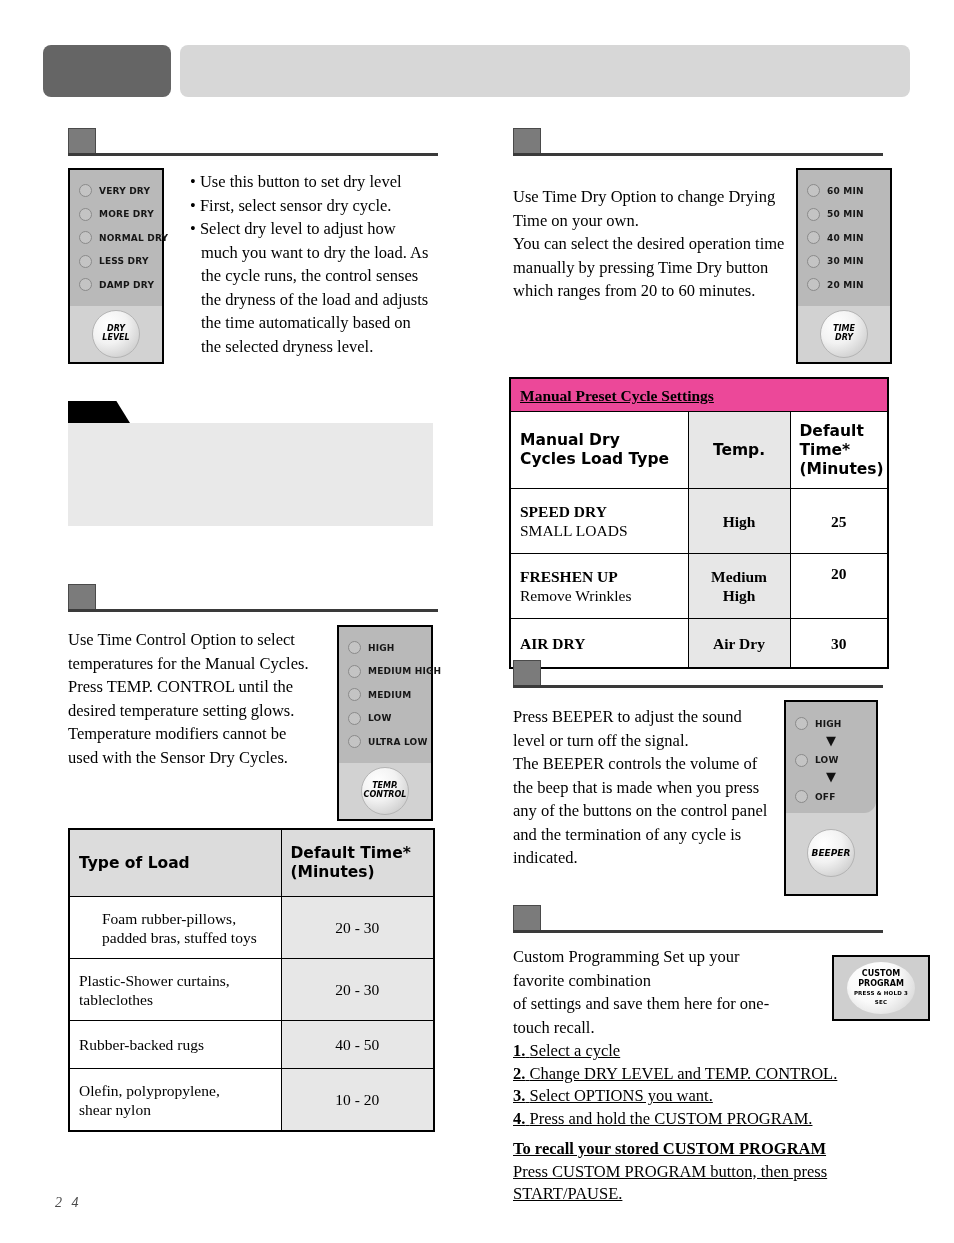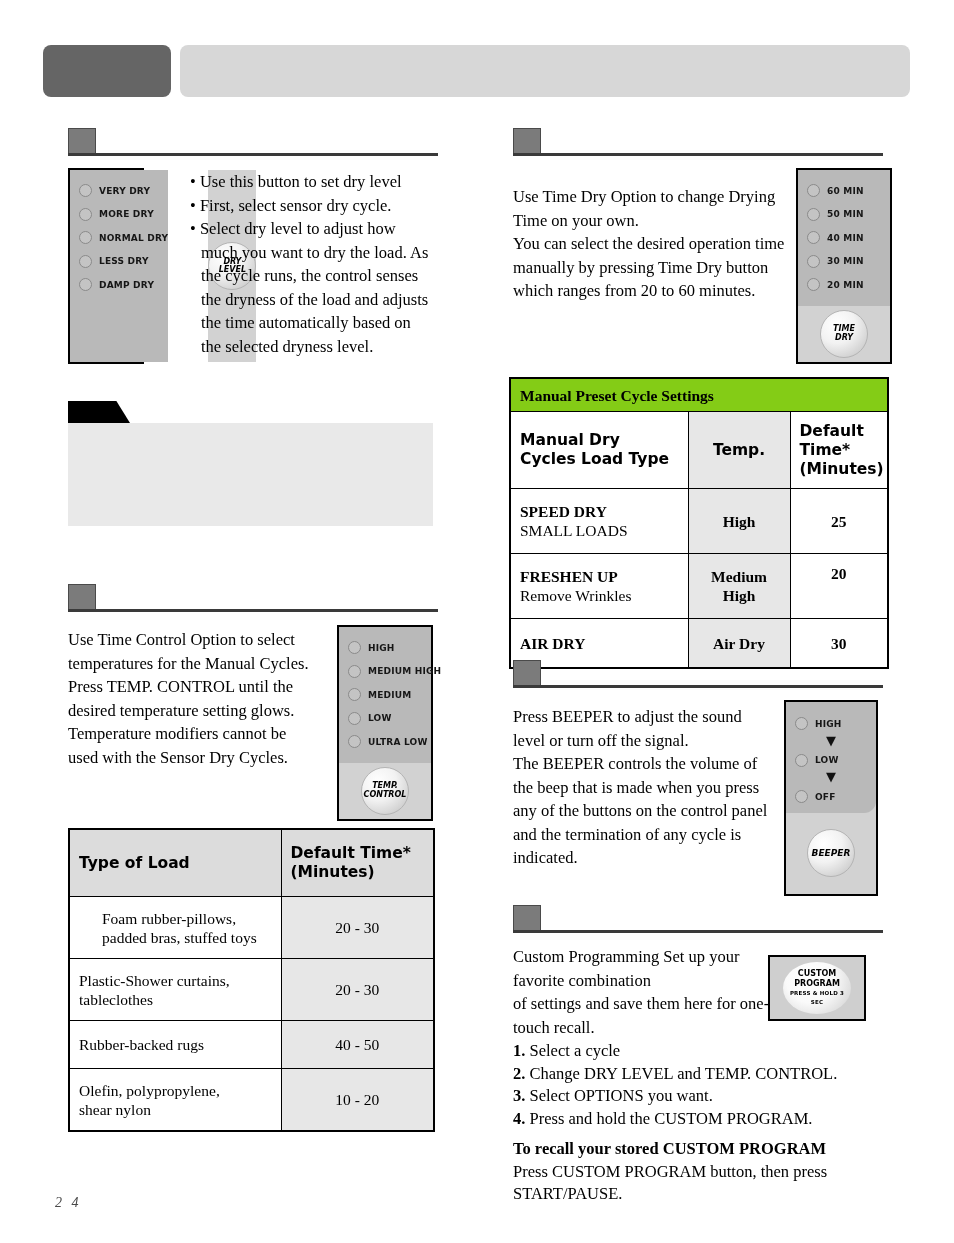--- a/index.html
+++ b/index.html
@@ -163,24 +163,25 @@
   }
   table.tbl td, table.tbl th {
     border: 1px solid #000;
     padding: 6px 9px;
     vertical-align: middle;
     font-size: 15.5px;
     line-height: 19px;
     text-align: left;
   }
   .t-title {
-    background: #84cc16;
+    background: #ec4899;
     font-weight: bold;
     font-size: 16px;
     font-family: "Liberation Serif", "DejaVu Serif", serif;
+    text-decoration: underline;
   }
   .t-head {
     font-family: "DejaVu Sans", "Liberation Sans", sans-serif;
     font-weight: bold;
     font-size: 14.5px;
     line-height: 18px;
   }
   .shade { background: #e7e7e7; }
   .ctr { text-align: center !important; }
   .bold { font-weight: bold; }
@@ -230,21 +231,21 @@
 <div id="header-band">
   <div class="hdr-dark"></div>
   <div class="hdr-light"></div>
 </div>
 
 <div class="sec-head" style="left:60px; top:128px;">
   <div class="sq"></div>
   <div class="rule"></div>
 </div>
 
-<div class="panel" style="left:68px; top:168px; width:76px; height:196px; display:flex; flex-direction:row;gap:40px;">
+<div class="panel" style="left:68px; top:168px; width:96px; height:196px; display:flex; flex-direction:column;">
   <div class="leds">
     <div class="led-row">
       <span class="led"></span>
       <span class="led-label">VERY DRY</span>
     </div>
     <div class="led-row">
       <span class="led"></span>
       <span class="led-label">MORE DRY</span>
     </div>
     <div class="led-row">
@@ -484,29 +485,29 @@
 </div>
 
 <div class="sec-head" style="left:505px; top:905px;">
   <div class="sq"></div>
   <div class="rule"></div>
 </div>
 
 <div class="body-text" style="left:513px; top:945px; width:270px; white-space:pre-line;">Custom Programming Set up your favorite combination
 of settings and save them here for one-touch recall.</div>
 
-<div class="cp-box" style="left:768px; top:955px; width:94px; height:62px;">
+<div class="cp-box" style="left:832px; top:955px; width:94px; height:62px;">
   <div class="cp-inner">
     <div class="cp-l1">CUSTOM</div>
     <div class="cp-l1">PROGRAM</div>
     <div class="cp-l2">PRESS &amp; HOLD 3 SEC</div>
   </div>
 </div>
 
-<div class="steps" style="left:513px; top:1040px; width:380px;">
+<div class="steps" style="left:513px; top:1040px; width:380px;text-decoration:underline;">
   <div class="step">
     <b>1.</b>
     <span>Select a cycle</span>
   </div>
   <div class="step">
     <b>2.</b>
     <span>Change DRY LEVEL and TEMP. CONTROL.</span>
   </div>
   <div class="step">
     <b>3.</b>

